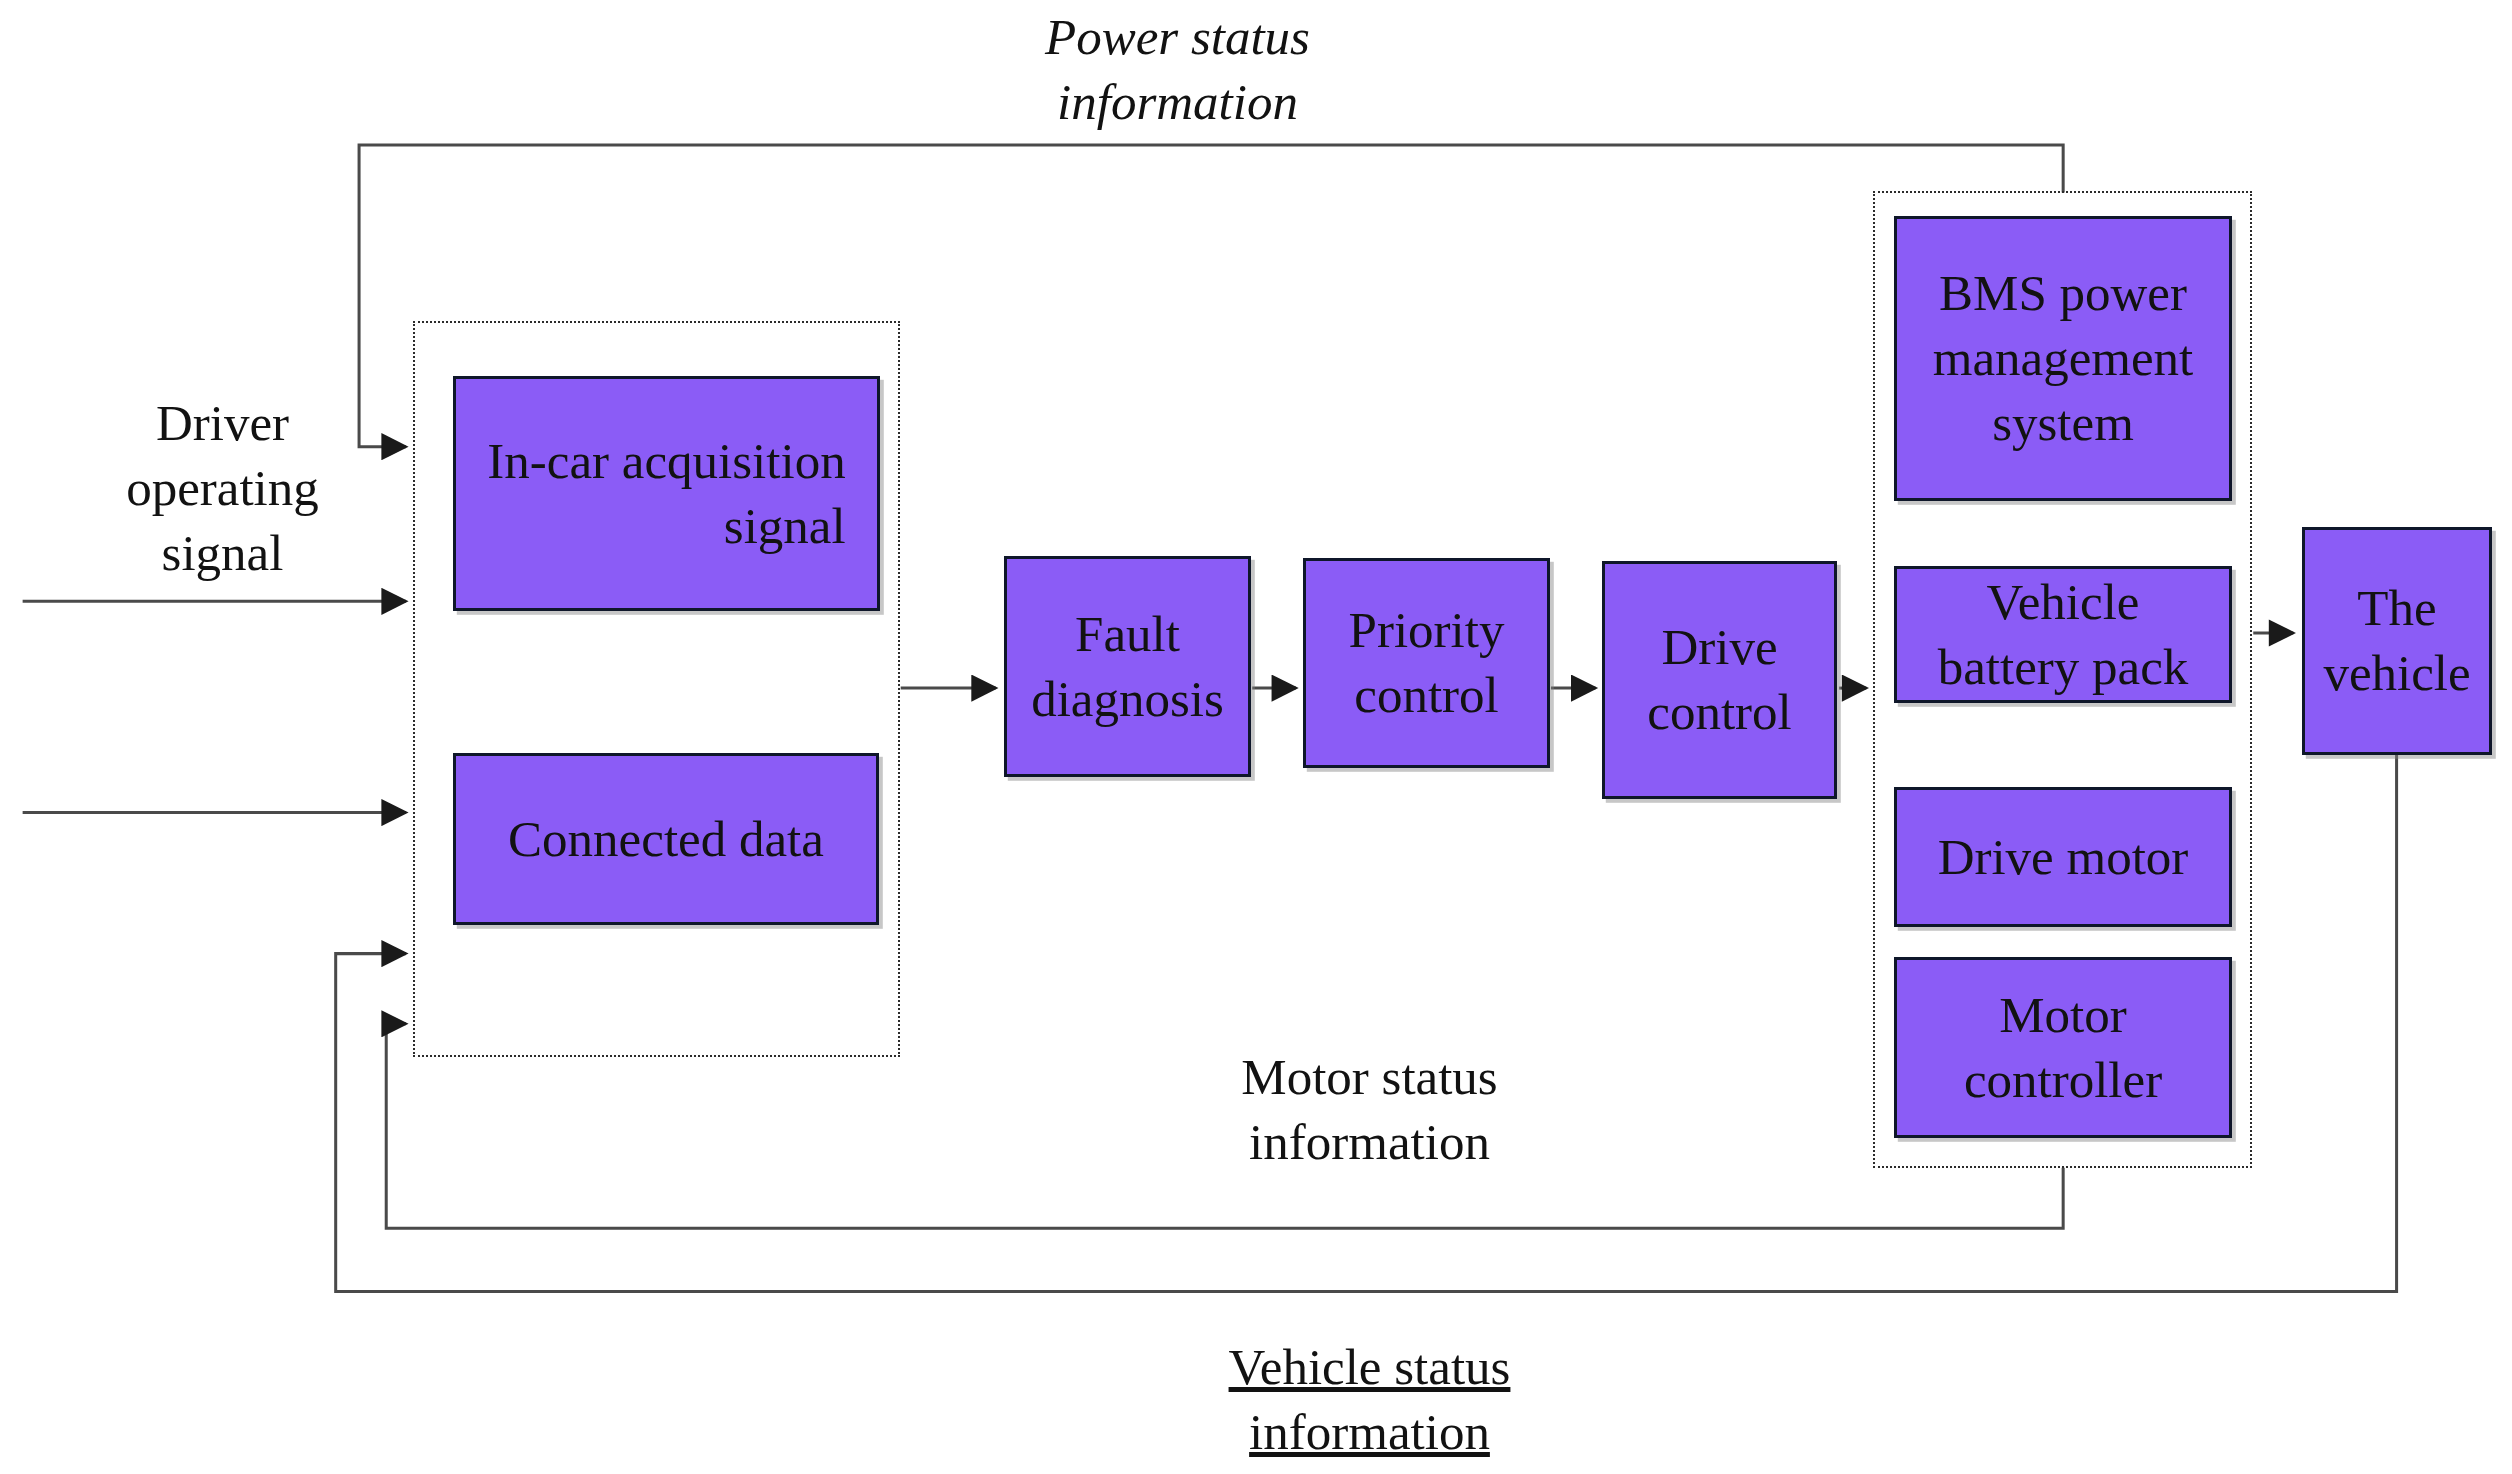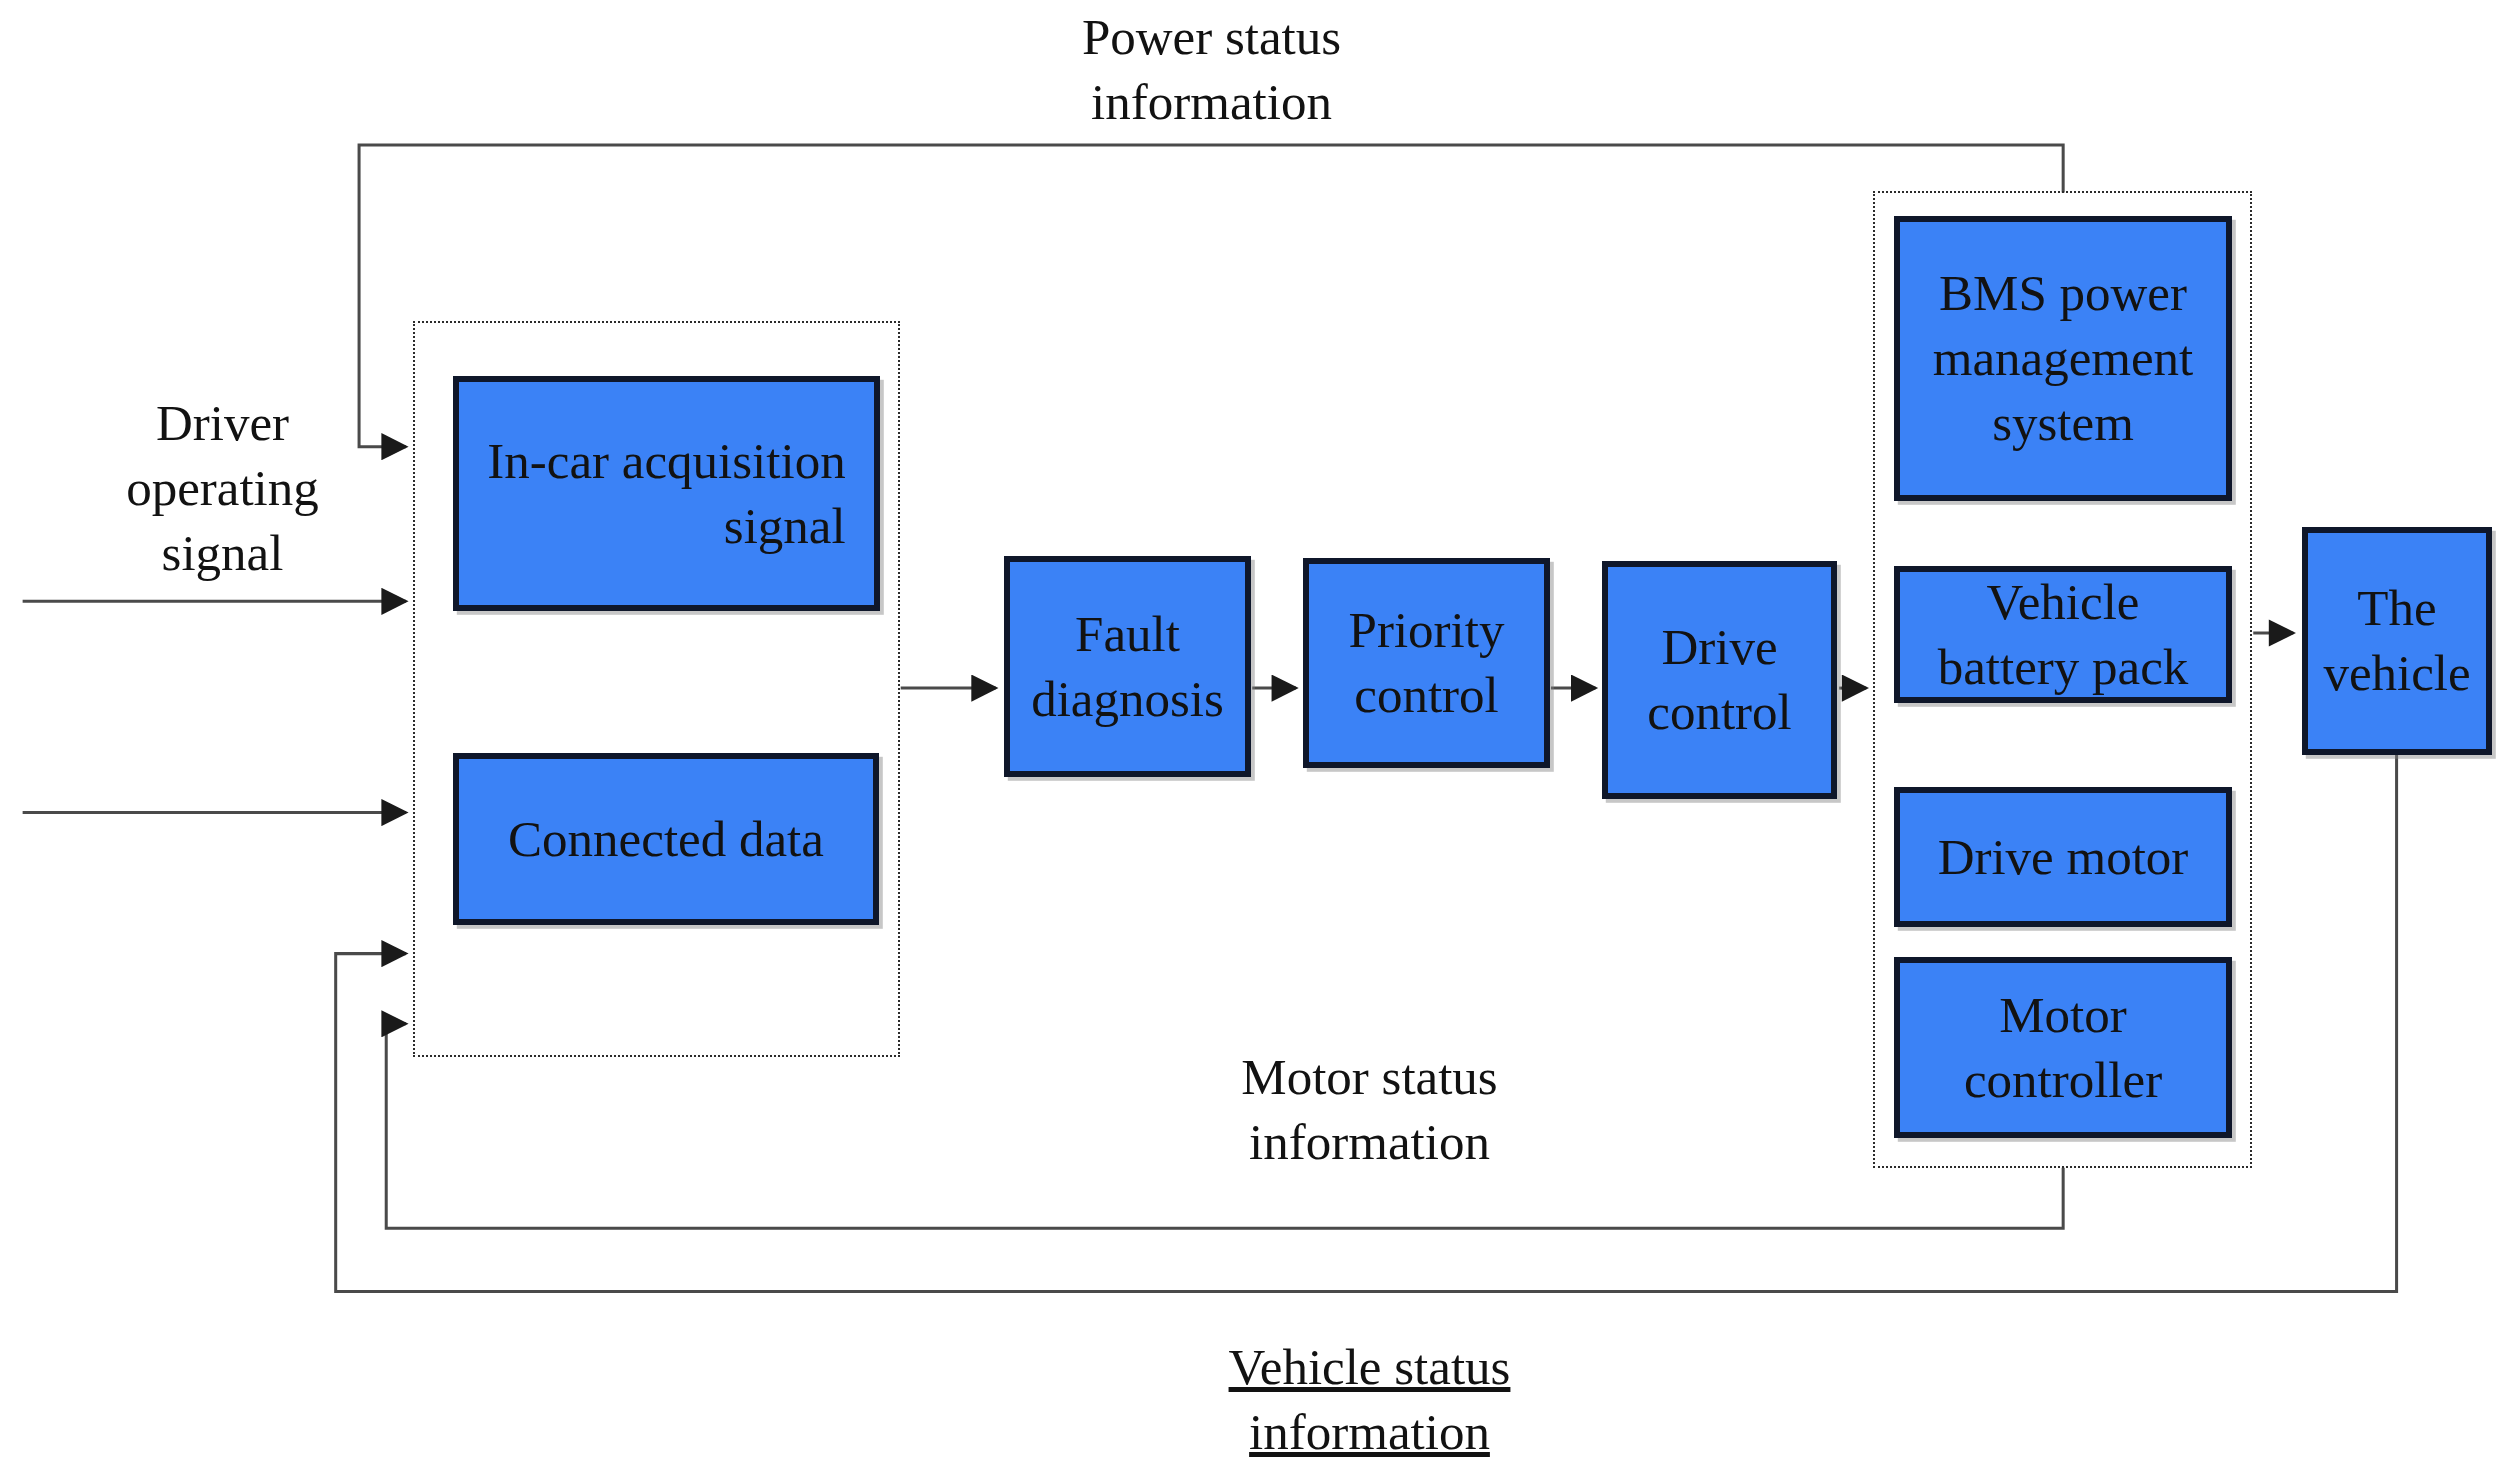--- a/index.html
+++ b/index.html
@@ -7,21 +7,21 @@
     position:relative;
     width:2512px;height:1475px;
     background:#ffffff;
     font-family:"Liberation Serif","DejaVu Serif",serif;
     color:#121212;
     overflow:hidden;
   }
   #wires{position:absolute;left:0;top:0;width:2512px;height:1475px;}
   .box{
     position:absolute;box-sizing:border-box;
-    border:6px solid #0f172a;background:#3b82f6;
+    border:3px solid #0f172a;background:#8b5cf6;
     display:flex;align-items:center;justify-content:center;
     text-align:center;white-space:pre-line;
     font-size:51px;line-height:65px;
     box-shadow:3.8px 3.8px 0 rgba(130,130,130,0.45);
   }
   .group{
     position:absolute;box-sizing:border-box;
     border:2.3px dotted #2b2b2b;background:transparent;
   }
   .freelabel{
@@ -35,21 +35,21 @@
   #box-fault     {left:1004px;top:556px; width:247px; height:221px;}
   #box-priority  {left:1303px;top:558px; width:247px; height:210px;}
   #box-drive     {left:1602px;top:561px; width:235px; height:238px;}
   #grp-powertrain{left:1873px;top:191px; width:379px; height:977px;}
   #box-bms       {left:1894px;top:216px; width:338px; height:285px;}
   #box-battery   {left:1894px;top:566px; width:338px; height:137px;}
   #box-drivemotor{left:1894px;top:787px;width:338px; height:140px;}
   #box-motorctrl {left:1894px;top:957px;width:338px; height:181px;}
   #box-vehicle   {left:2302px;top:527px; width:190px; height:228px;}
   
-  #lbl-power   {left:985px;top:4.5px;   width:453px;}
+  #lbl-power   {left:951px;top:4.5px;   width:453px;font-style:italic;}
   #lbl-driver  {left:34px;  top:391px; width:377px;}
   #lbl-other   {left:22.6px;  top:643px; width:453px;}
   #lbl-motor   {left:1143px;top:1045px;width:453px;}
   #lbl-vehicle {left:1143px;top:1335px;width:453px;text-decoration:underline;}
 </style>
 </head>
 <body>
 
 <div id="diagram">
 

